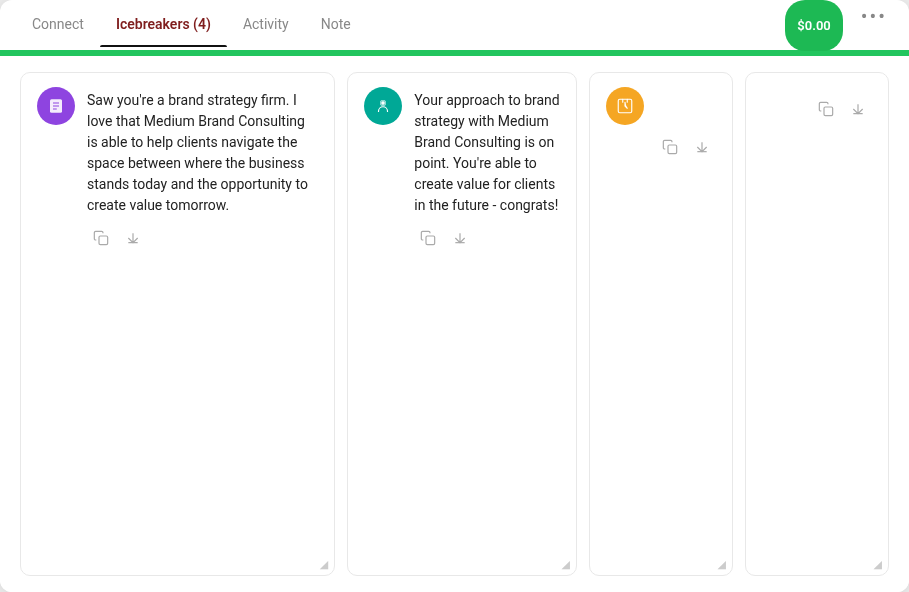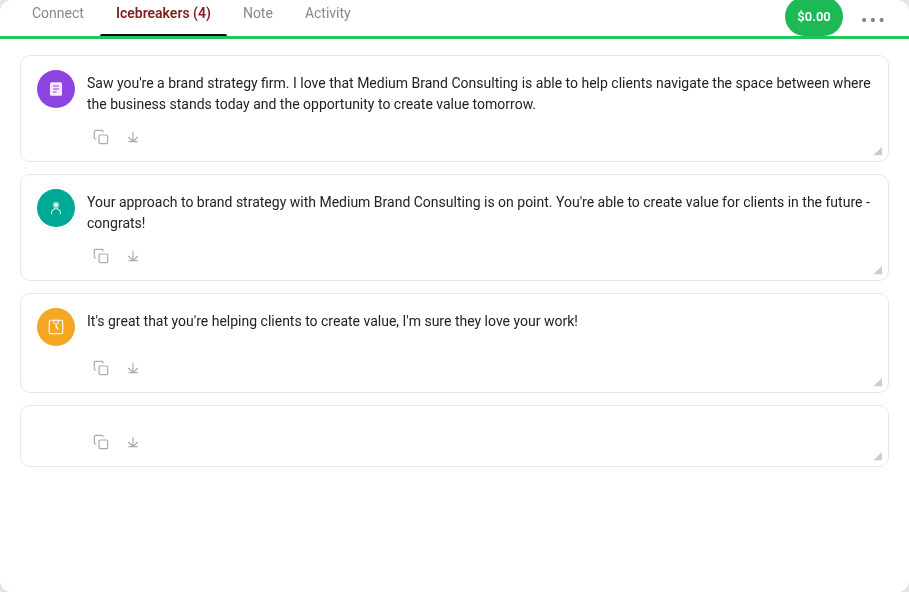--- a/index.html
+++ b/index.html
@@ -17,25 +17,25 @@
       background: #fff;
       border-radius: 12px;
       box-shadow: 0 2px 20px rgba(0,0,0,0.15);
       overflow: hidden;
       display: flex;
       flex-direction: column;
     }
     
     .tab-bar {
       display: flex;
-      align-items: flex-end;
-      border-bottom: 3px solid #22c55e;
+      align-items: flex-start;
+      border-bottom: 6px solid #22c55e;
       padding: 0 16px;
       position: relative;
-      height: 39px;
+      height: 56px;
     }
     .tab {
       padding: 14px 16px;
       font-size: 14px;
       color: #888;
       cursor: pointer;
       position: relative;
       white-space: nowrap;
       height: 47px;
       display: flex;
@@ -54,39 +54,39 @@
       height: 2px;
       background: #111;
       border-radius: 2px 2px 0 0;
     }
     .tab-spacer { flex: 1; }
     .price-badge {
       background: #1db954;
       color: #fff;
       font-size: 13px;
       font-weight: 600;
-      padding: 12px 12px;
+      padding: 18px 12px;
       border-radius: 20px;
     }
     .more-btn {
       margin-left: 12px;
       color: #888;
       font-size: 20px;
       cursor: pointer;
       padding: 4px 6px;
       letter-spacing: 2px;
     }
     
     .content {
       flex: 1;
       padding: 16px 20px;
       overflow-y: auto;
       background: #fff;
       display: flex;
-      flex-direction: column;
+      flex-direction: row;
       gap: 12px;
     }
     
     .card {
       border: 1px solid #e8e8e8;
       border-radius: 10px;
       padding: 14px 16px 10px 16px;
       position: relative;
     }
     .card-top {
@@ -146,24 +146,24 @@
 <div class="window">
 
   <div class="tab-bar">
     <div class="tab">
       <span>Connect</span>
     </div>
     <div class="tab active">
       <span>Icebreakers (4)</span>
     </div>
     <div class="tab">
+      <span>Activity</span>
+    </div>
+    <div class="tab">
       <span>Note</span>
-    </div>
-    <div class="tab">
-      <span>Activity</span>
     </div>
     <div class="tab-spacer"></div>
     <div class="price-badge">$0.00</div>
     <div class="more-btn">•••</div>
   </div>
 
   <div class="content">
 
     <div class="card">
       <div class="card-top">
@@ -224,21 +224,20 @@
 
     <div class="card">
       <div class="card-top">
         <div class="avatar orange">
           <svg width="18" height="18" viewBox="0 0 24 24" fill="white">
               <path d="M19 3H5a2 2 0 00-2 2v14a2 2 0 002 2h14a2 2 0 002-2V5a2 2 0 00-2-2z" fill="none" stroke="white" stroke-width="1.5"></path>
               <path d="M12 7v5l3 3" stroke="white" stroke-width="1.5" stroke-linecap="round"></path>
               <path d="M9 3v4M15 3v4" stroke="white" stroke-width="1.5" stroke-linecap="round"></path>
             </svg>
         </div>
-        <div class="card-text">It's great that you're helping clients to create value, I'm sure they love your work!</div>
       </div>
       <div class="card-actions">
         <div class="action-btn">
           <svg width="16" height="16" viewBox="0 0 24 24" fill="none" stroke="#aaa" stroke-width="1.8">
               <rect x="9" y="9" width="13" height="13" rx="2"></rect>
               <path d="M5 15H4a2 2 0 01-2-2V4a2 2 0 012-2h9a2 2 0 012 2v1"></path>
             </svg>
         </div>
         <div class="action-btn">
           <svg width="16" height="16" viewBox="0 0 24 24" fill="none" stroke="#aaa" stroke-width="1.8">

